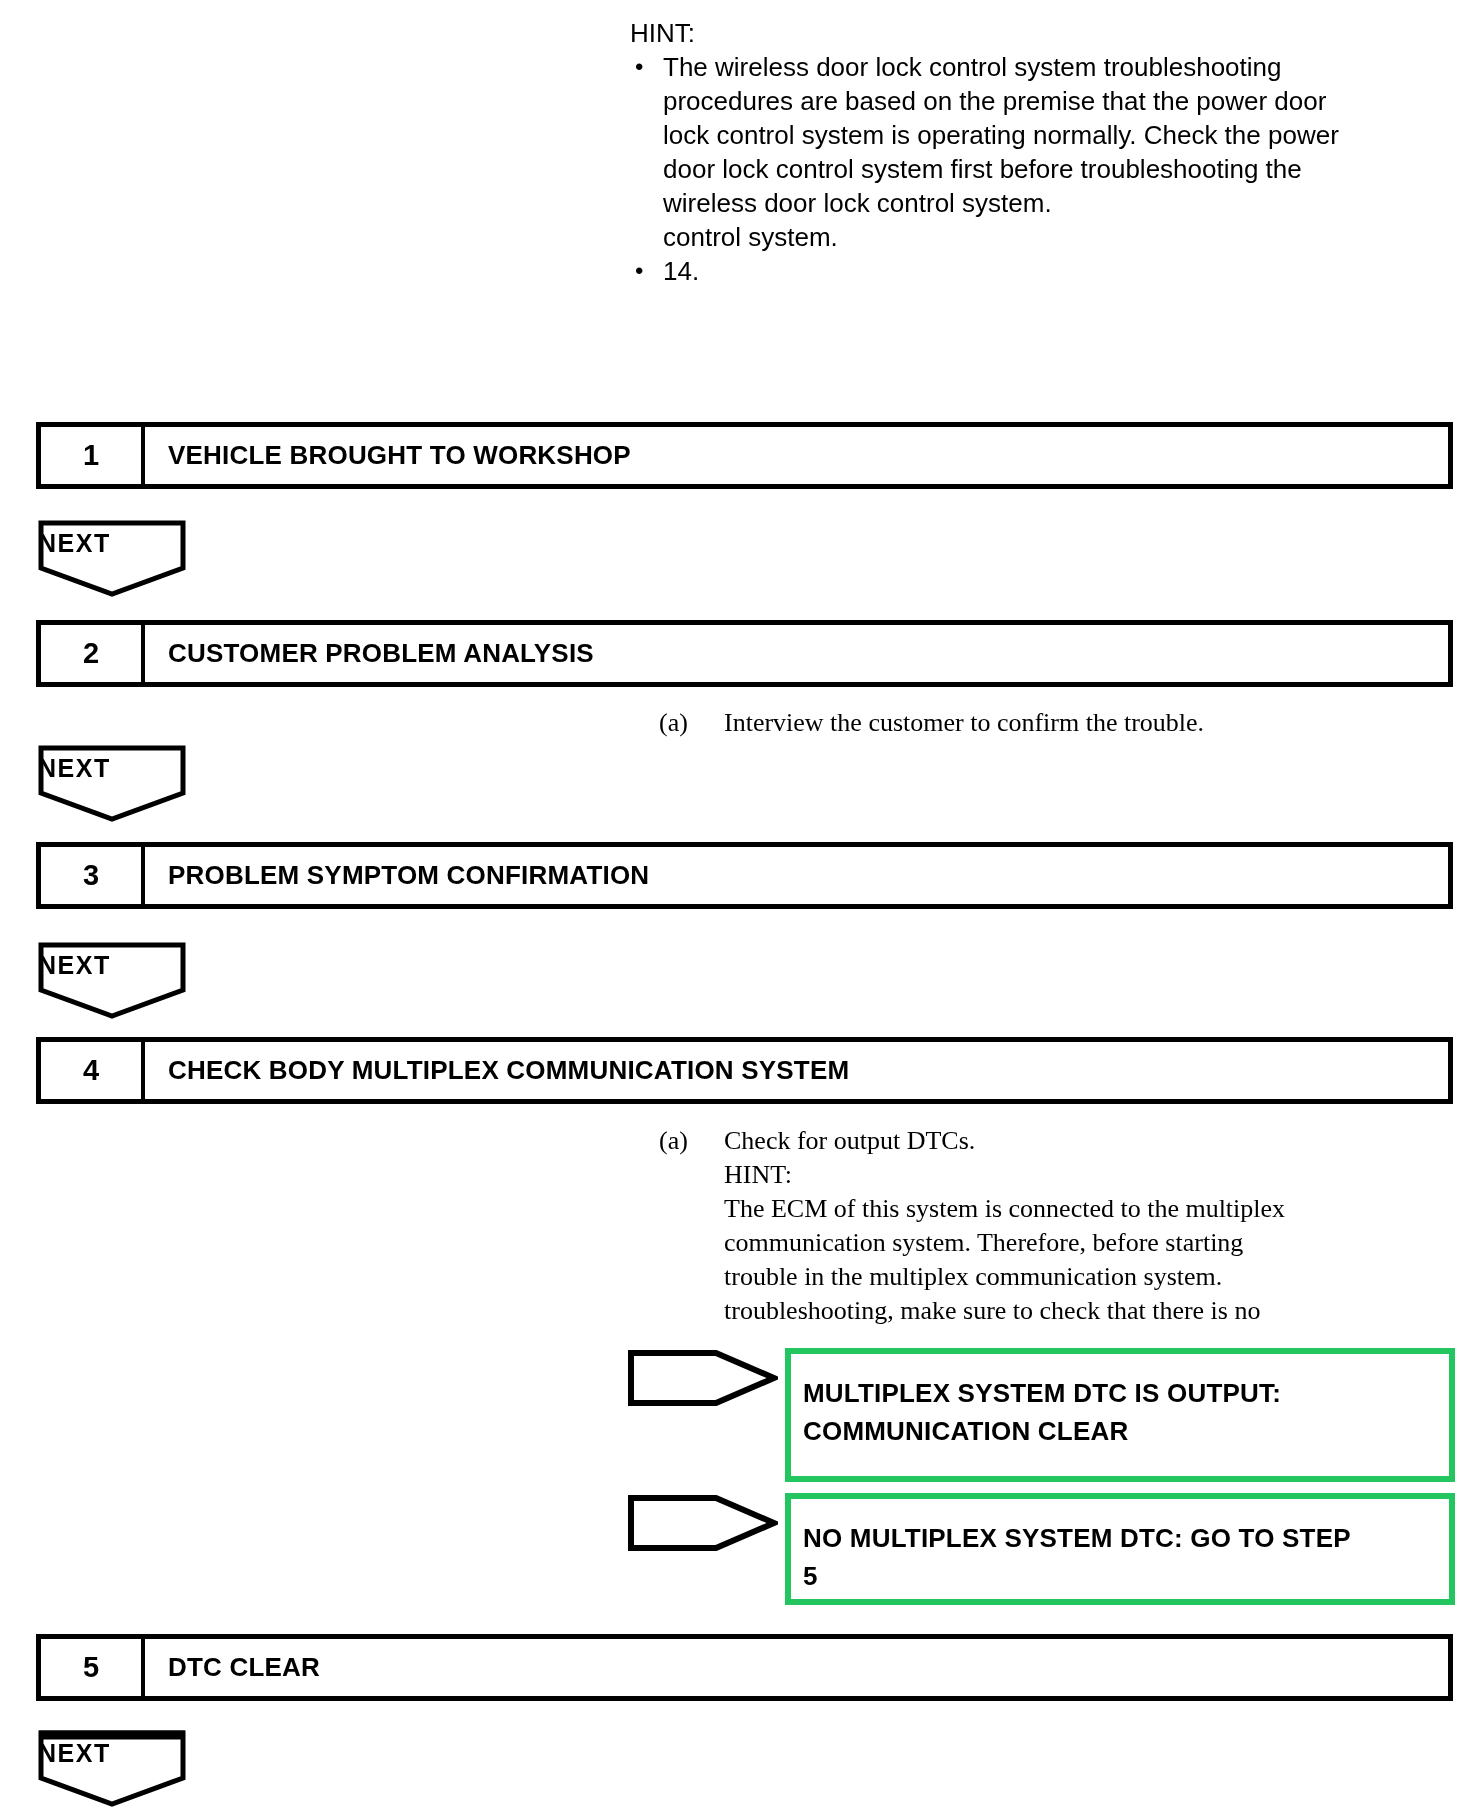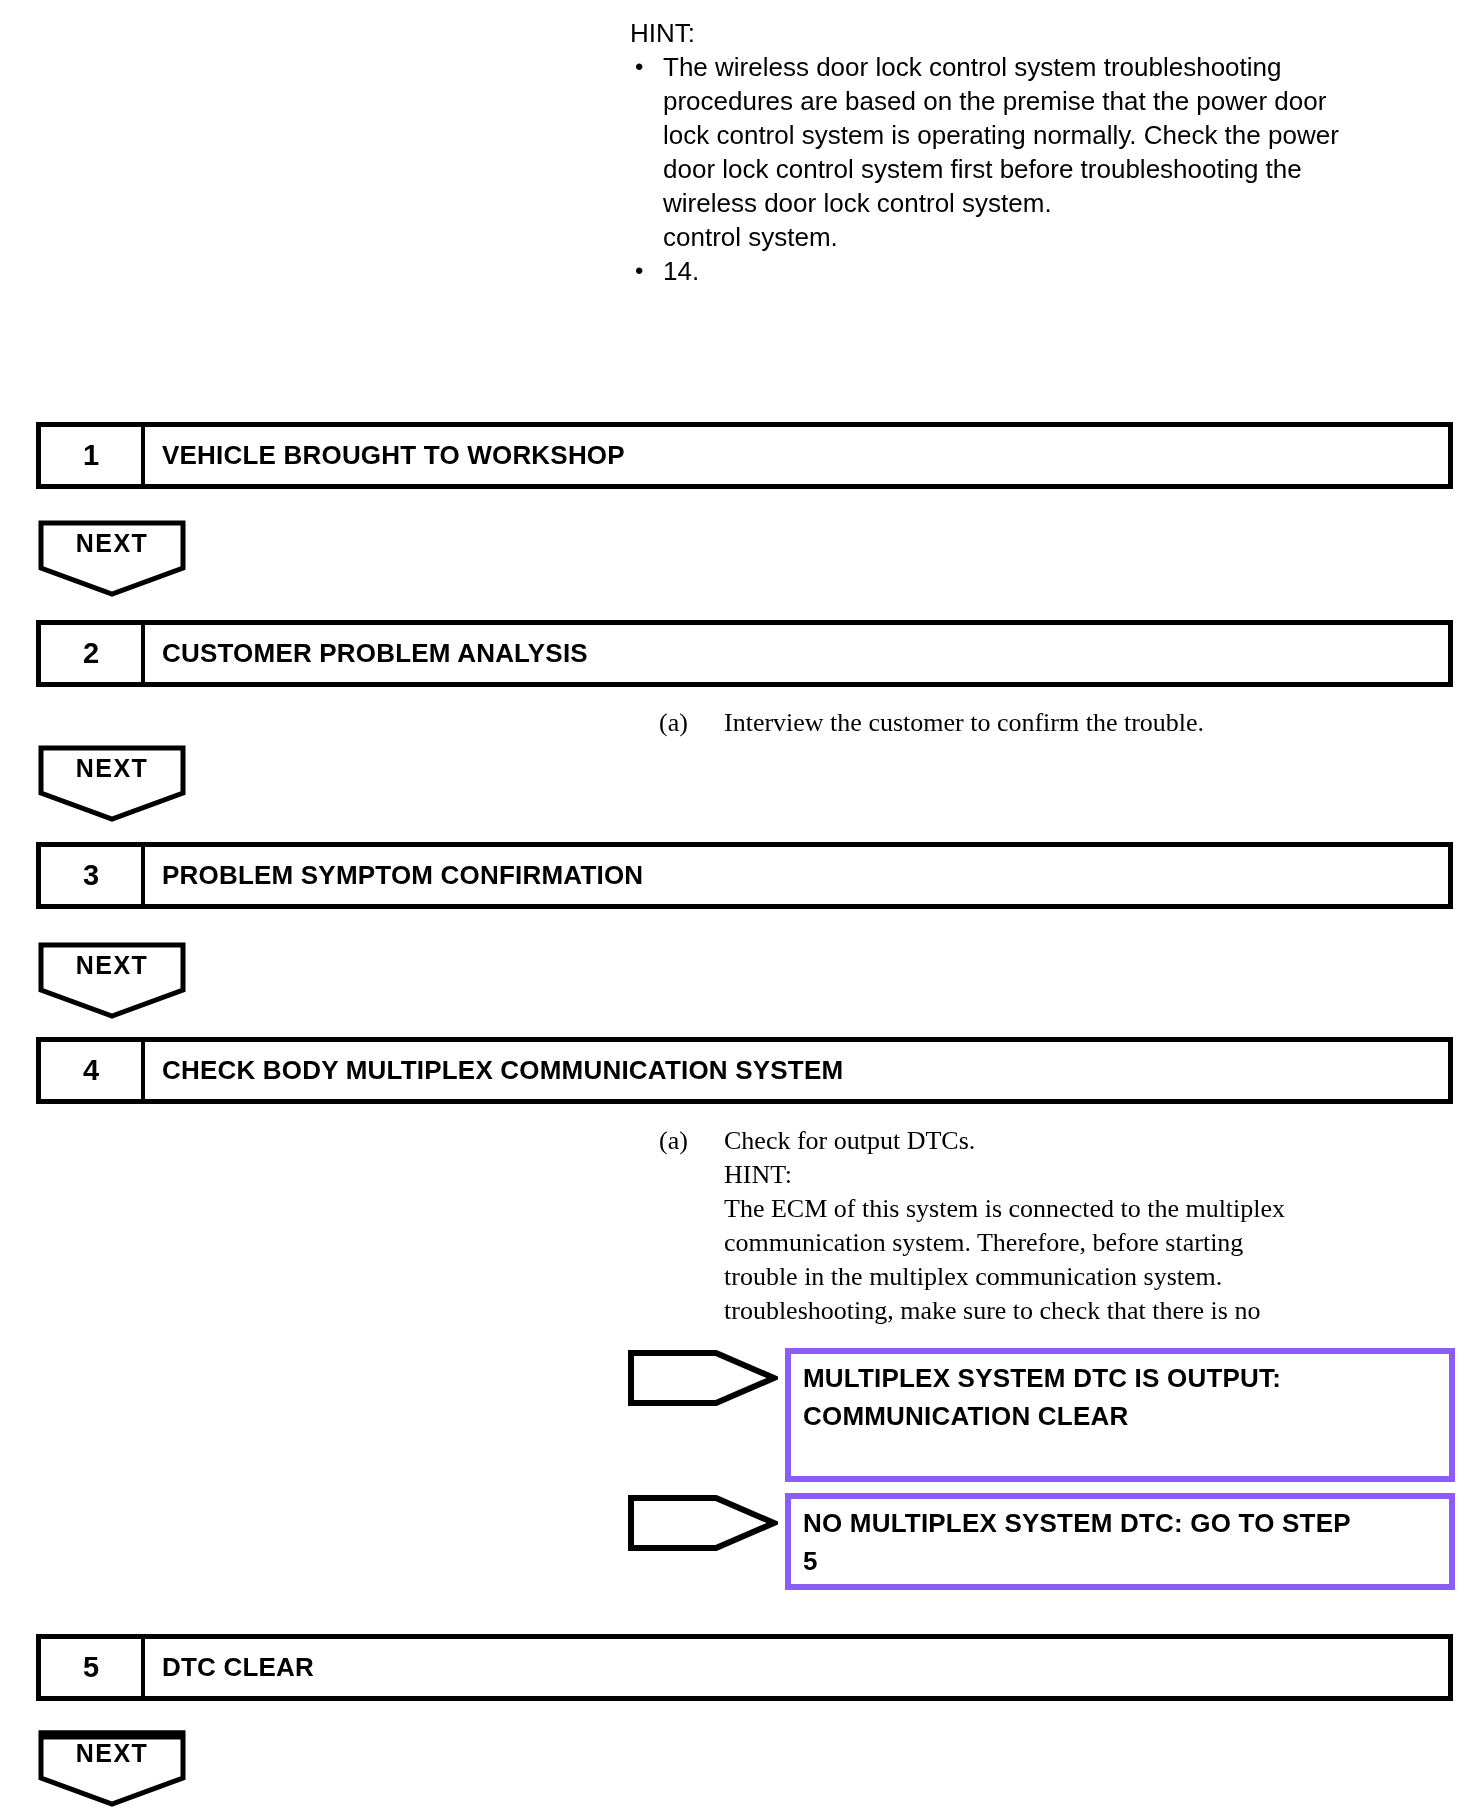--- a/index.html
+++ b/index.html
@@ -41,47 +41,46 @@
   }
   .step-number {
     width: 104px;
     border-right: 4px solid #000;
     display: flex; align-items: center; justify-content: center;
     font-size: 29px; font-weight: bold;
   }
   .step-title {
     flex: 1;
     display: flex; align-items: center;
-    padding-left: 17px;
+    padding-left: 23px;
     font-size: 26px; font-weight: bold;
     letter-spacing: 0.2px;
   }
 
   
   .next-connector { left: 38px; width: 148px; height: 78px; }
   .next-connector svg { position: absolute; left: 0; top: 0; }
   .next-label {
     position: absolute; left: 0; right: 0; top: 9px;
-    text-align: center;
     font-size: 25px; font-weight: bold; letter-spacing: 1.5px;
   }
 
   
   .detail-block { left: 659px; width: 830px; font-family: Liberation Serif, serif; }
   .item-label { display: inline-block; width: 65px; }
   .indent65 { margin-left: 65px; }
 
   
   .result-arrow { width: 150px; height: 58px; }
   .result-box {
     left: 785px;
     width: 670px;
-    border: 6px solid #8b5cf6;
+    border: 6px solid #22c55e;
     background: #fff;
-    padding: 5px 12px 4px 12px;
+    padding: 20px 12px 4px 12px;
     font-size: 26px; font-weight: bold;
     line-height: 38px;
     letter-spacing: 0.2px;
   }
 </style>
 </head>
 <body>
 
 <div class="page">
 

